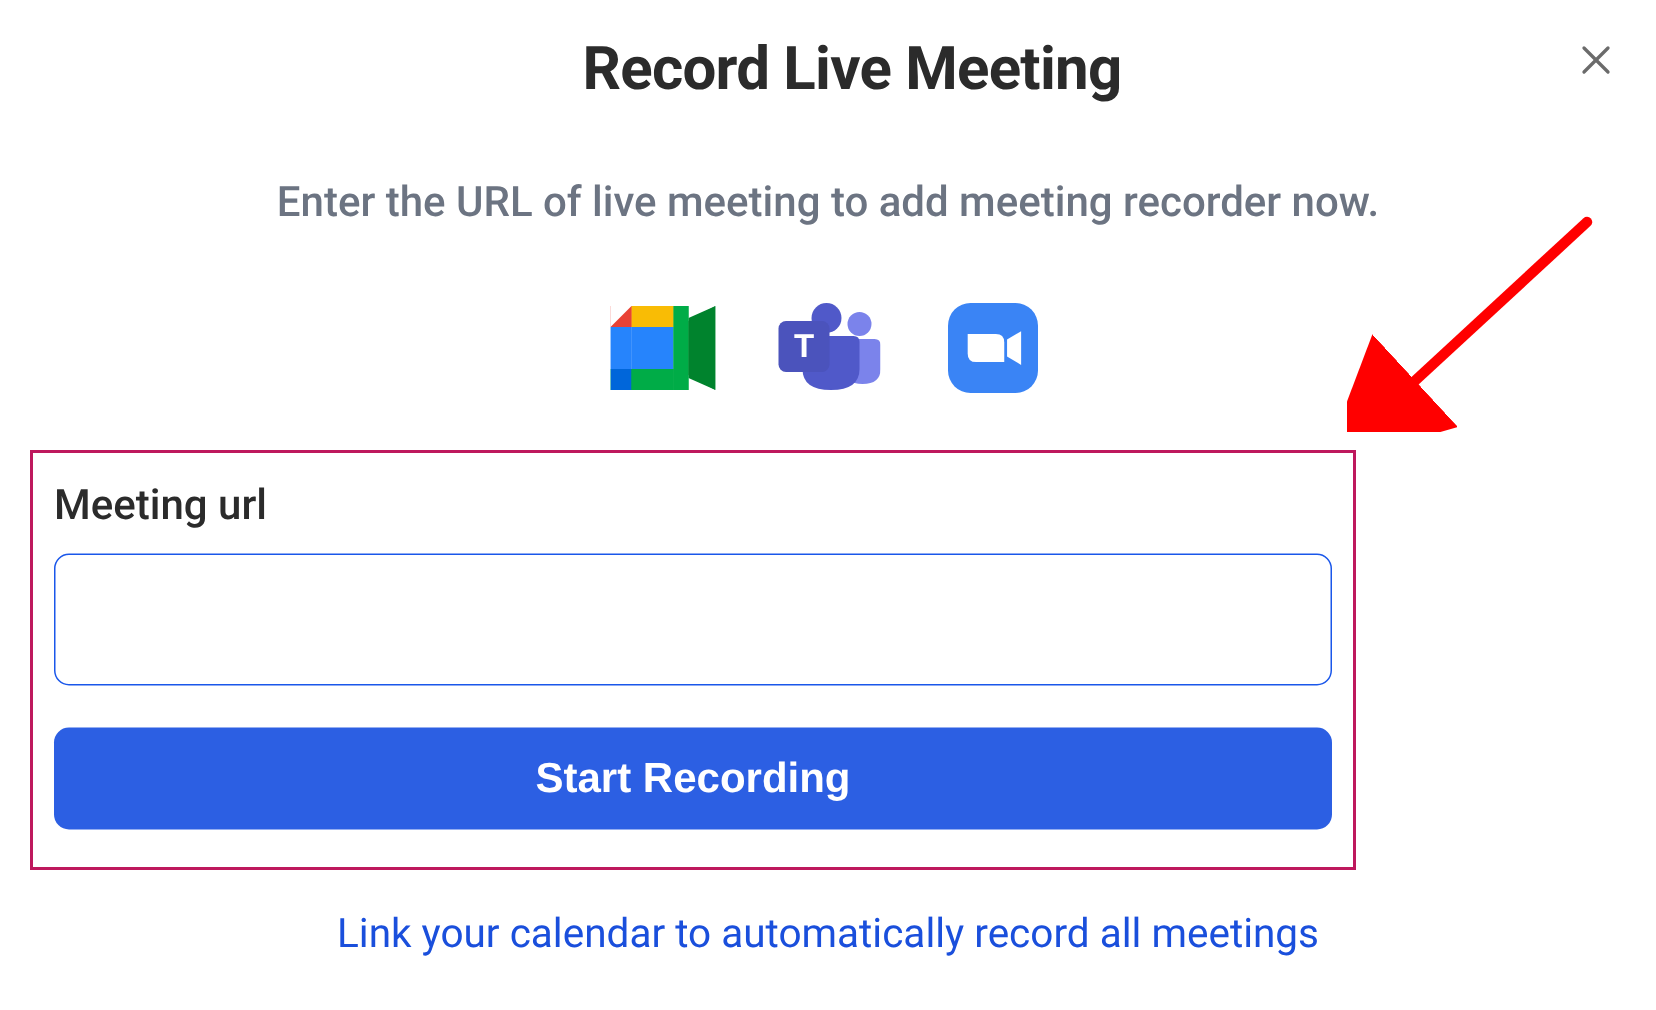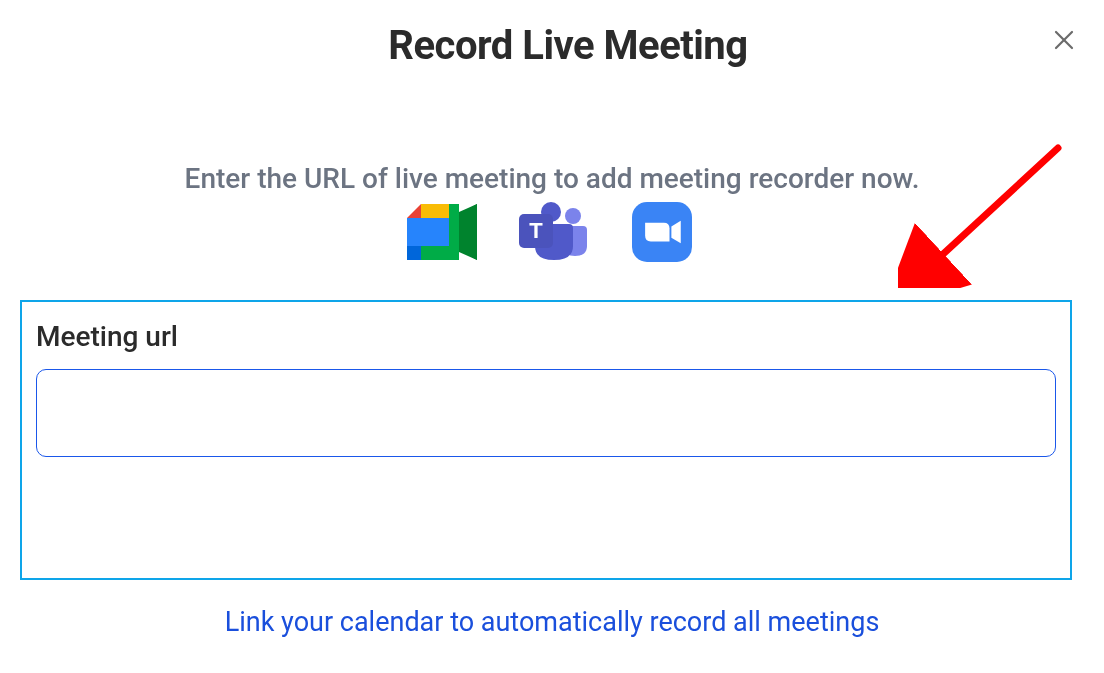--- a/index.html
+++ b/index.html
@@ -36,21 +36,20 @@
   }
   .subtitle{
     position:absolute;
     top:118px;
     left:0;
     width:100%;
     text-align:center;
     font-size:28px;
     font-weight:500;
     color:#6c7482;
-    margin-top:44px;
   }
   .providers{
     position:absolute;
     top:196px;
     left:0;
     width:100%;
     height:72px;
     display:flex;
     align-items:center;
     justify-content:center;
@@ -60,23 +59,23 @@
     width:70px;
     height:60px;
     display:flex;
     align-items:center;
     justify-content:center;
   }
   .form-box{
     position:absolute;
     left:20px;
     top:300px;
-    width:1052px;
+    width:884px;
     height:280px;
-    border:2px solid #0ea5e9;
+    border:2px solid #be185d;
     box-sizing:border-box;
     padding:18px 14px 24px 14px;
   }
   .label{
     font-size:28px;
     font-weight:500;
     color:#2b2b2b;
   }
   .url-input{
     display:block;
@@ -194,15 +193,16 @@
     <marker id="ahead" markerWidth="12" markerHeight="12" refX="3" refY="6" orient="auto">
       <path d="M0 0 L12 6 L0 12 Z" fill="#ff0000"></path>
     </marker>
   </defs>
   <line x1="160" y1="10" x2="30" y2="130" stroke="#ff0000" stroke-width="7" marker-end="url(#ahead)" stroke-linecap="round"></line>
 </svg>
 
 <div class="form-box">
   <div class="label">Meeting url</div>
   <input class="url-input" type="text" placeholder="" style="">
+  <button class="start-btn">Start Recording</button>
 </div>
 
 <div class="link-cal">Link your calendar to automatically record all meetings</div>
 
 </body></html>

